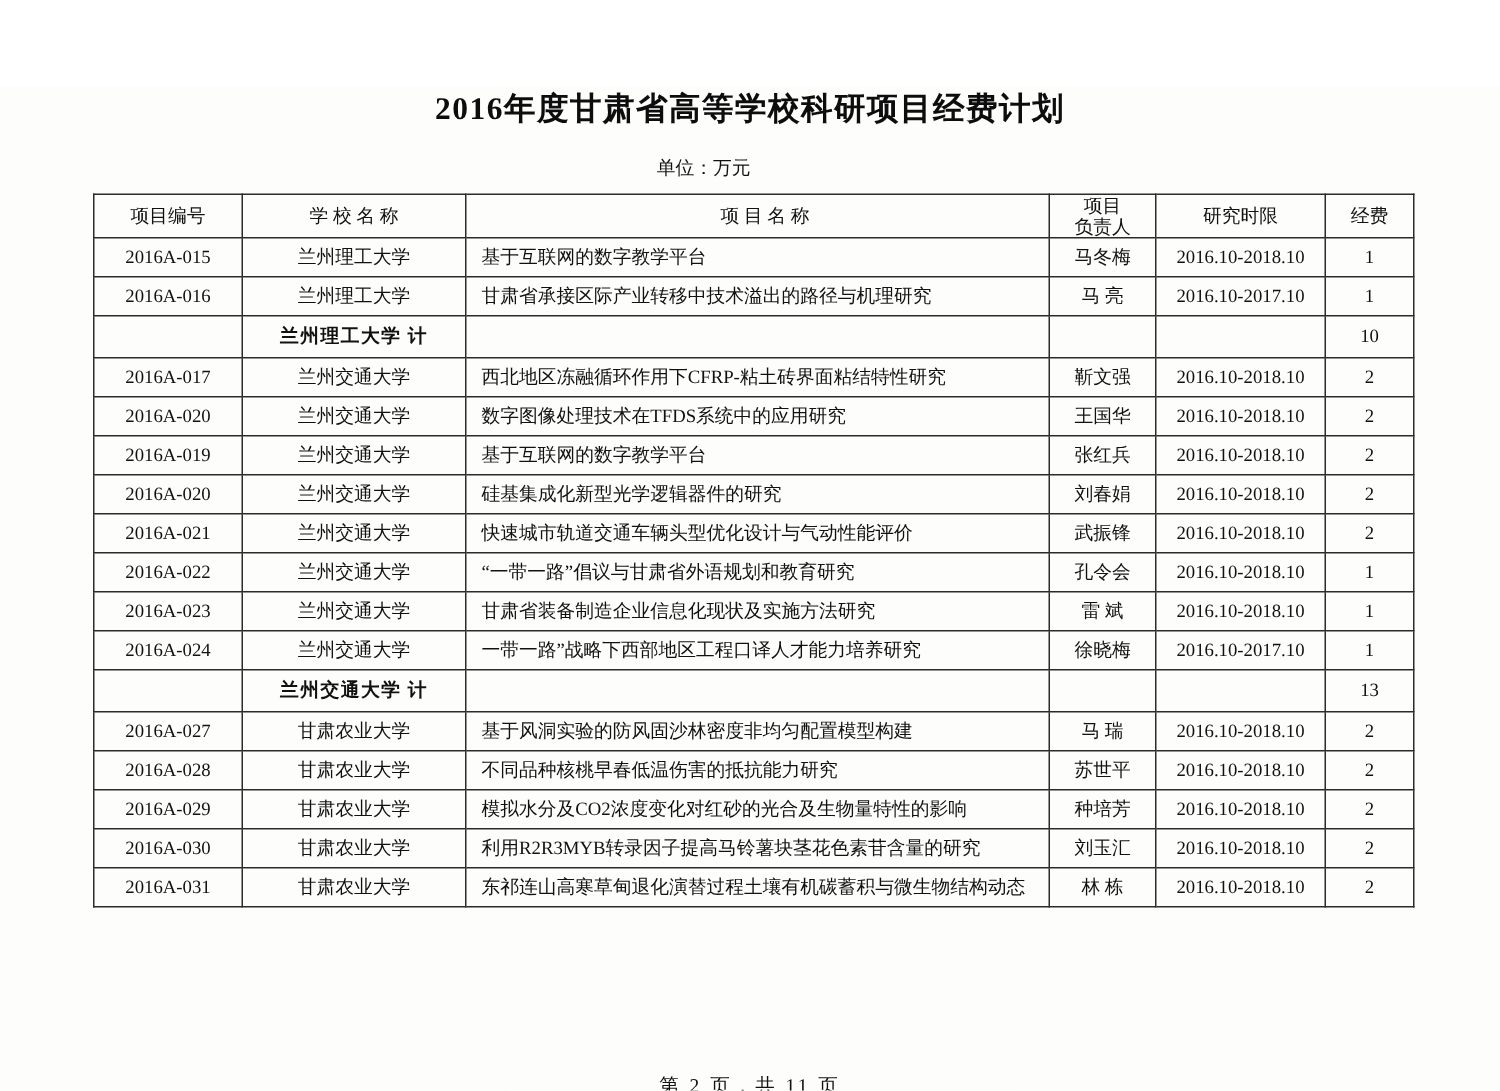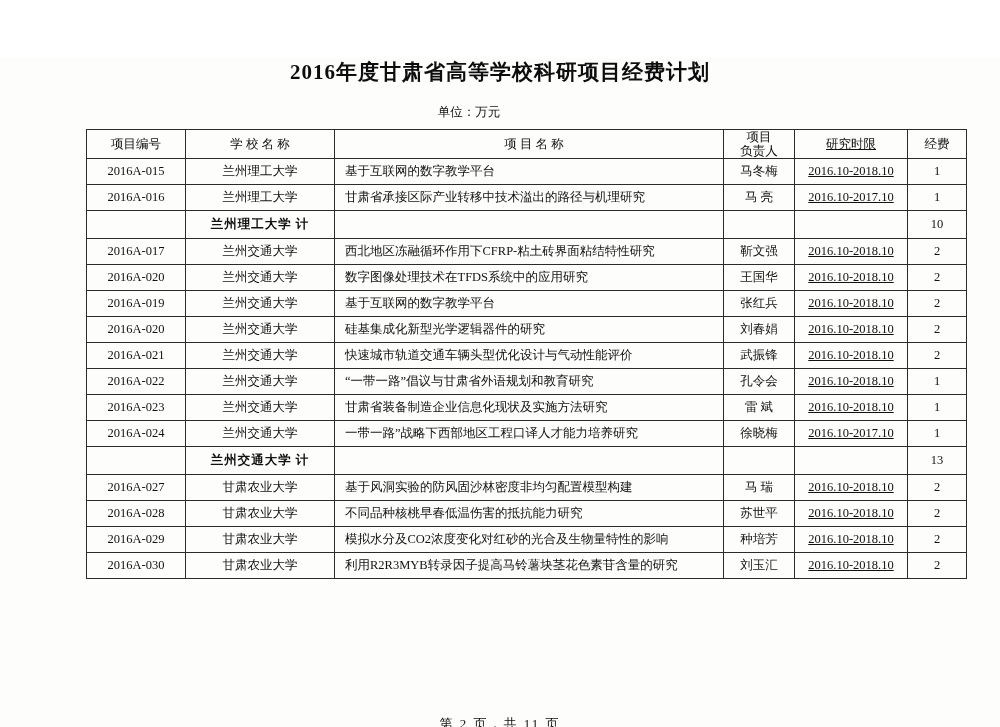--- a/index.html
+++ b/index.html
@@ -32,21 +32,21 @@
   }
   .unit-line {
     text-align: center;
     font-size: 12.5px;
     margin-top: 18px;
     padding-right: 62px;
     color: #111;
   }
   .table-wrap {
     margin-top: 8px;
-    padding-left: 86px;
+    padding-left: 62px;
     padding-right: 62px;
   }
   table.plan {
     width: 876px;
     border-collapse: collapse;
     table-layout: fixed;
     font-size: 12.5px;
   }
   table.plan th, table.plan td {
     border: 1px solid #2b2b2b;
@@ -62,21 +62,21 @@
     height: 38px;
   }
   .th-stack {
     display: block;
     line-height: 1.12;
   }
   .c-code   { width: 98px;  text-align: center; }
   .c-school { width: 148px; text-align: center; }
   .c-name   { width: 378px; text-align: left; padding-left: 10px !important; }
   .c-leader { width: 70px;  text-align: center; }
-  .c-period { width: 112px; text-align: center; text-decoration: underline; }
+  .c-period { width: 112px; text-align: center; }
   .c-fund   { width: 58px;  text-align: center; }
 
   tr.subtotal td.c-school {
     font-weight: bold;
     letter-spacing: 1px;
   }
   tr.subtotal td {
     height: 27px;
   }
   .footer {
@@ -236,19 +236,27 @@
             <td class="c-fund">2</td>
           </tr>
           <tr>
             <td class="c-code">2016A-030</td>
             <td class="c-school">甘肃农业大学</td>
             <td class="c-name">利用R2R3MYB转录因子提高马铃薯块茎花色素苷含量的研究</td>
             <td class="c-leader">刘玉汇</td>
             <td class="c-period">2016.10-2018.10</td>
             <td class="c-fund">2</td>
           </tr>
+          <tr>
+            <td class="c-code">2016A-031</td>
+            <td class="c-school">甘肃农业大学</td>
+            <td class="c-name">东祁连山高寒草甸退化演替过程土壤有机碳蓄积与微生物结构动态</td>
+            <td class="c-leader">林  栋</td>
+            <td class="c-period">2016.10-2018.10</td>
+            <td class="c-fund">2</td>
+          </tr>
         </tbody>
     </table>
   </div>
 
   <div class="footer">第 2 页，共 11 页</div>
 
 </div>
 
 </body></html>

